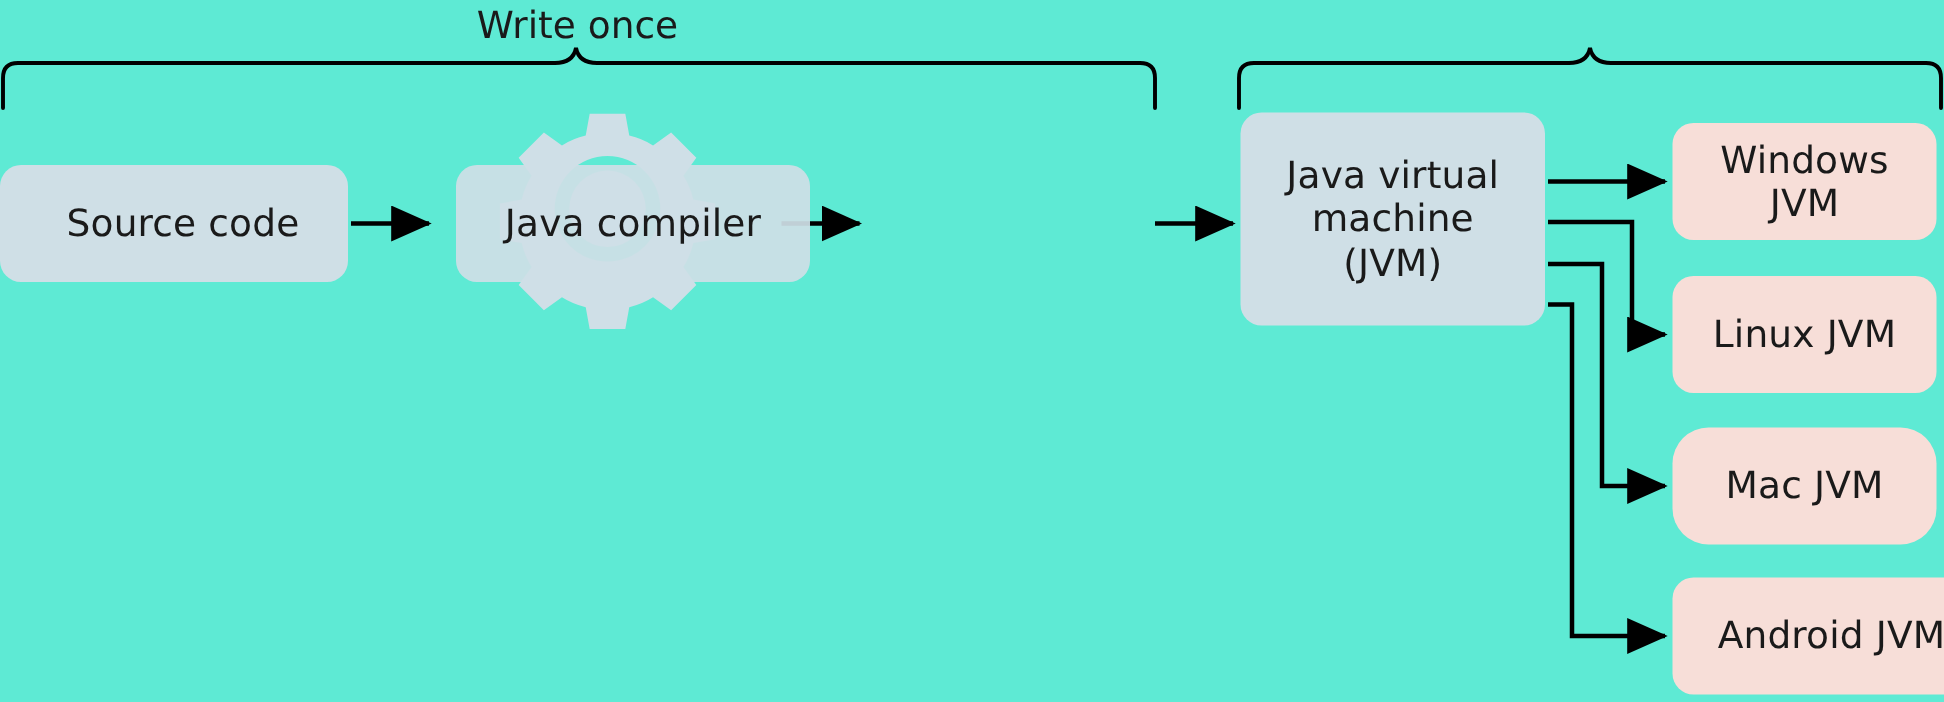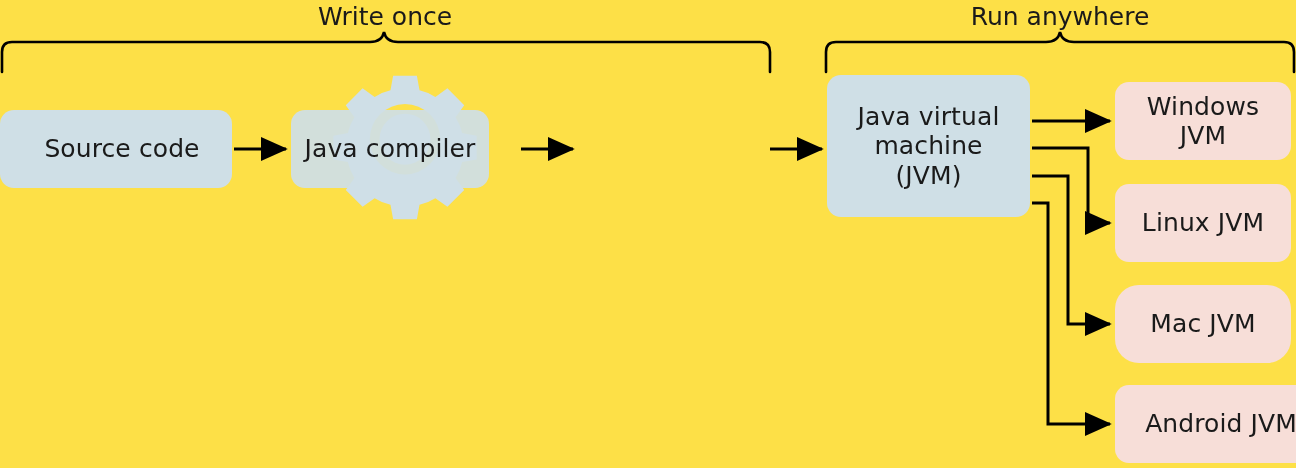--- a/index.html
+++ b/index.html
@@ -7,21 +7,21 @@
     padding: 0;
     background: #ffffff;
   }
   body {
     font-family: "DejaVu Sans", "Liberation Sans", sans-serif;
   }
   #diagram-root {
     position: relative;
     width: 1296px;
     height: 468px;
-    background: #fde047;
+    background: #5eead4;
     overflow: hidden;
   }
   #diagram-svg {
     position: absolute;
     left: 0;
     top: 0;
     width: 1296px;
     height: 468px;
   }
   .node-box {
@@ -44,21 +44,21 @@
   .bracket-label {
     position: absolute;
     font-size: 25px;
     color: #1a1a1a;
     text-align: center;
     white-space: nowrap;
     transform: translateX(-50%);
   }
   
   #box-source   { left: 0px;    top: 110px; width: 232px; height: 78px; padding-left: 12px; }
-  #box-compiler { left: 291px;  top: 110px; width: 198px; height: 78px; }
+  #box-compiler { left: 304px;  top: 110px; width: 236px; height: 78px; }
   #box-bytecode { left: 578px;  top: 110px; width: 190px; height: 78px; }
   #box-jvm      { left: 827px;  top: 75px;  width: 203px; height: 142px; }
   #box-windows  { left: 1115px; top: 82px;  width: 176px; height: 78px; }
   #box-linux    { left: 1115px; top: 184px; width: 176px; height: 78px; }
   #box-mac      { left: 1115px; top: 285px; width: 176px; height: 78px; }
   #box-android  { left: 1115px; top: 385px; width: 212px; height: 78px; }
 
   #bracket-label-left  { left: 385px;  top: 2px; }
   #bracket-label-right { left: 1060px; top: 2px; }
 </style>
@@ -92,21 +92,20 @@
     <line x1="521" y1="149" x2="573" y2="149" stroke="#000000" stroke-width="3" marker-end="url(#arrowhead)"></line>
     <line x1="770" y1="149" x2="822" y2="149" stroke="#000000" stroke-width="3" marker-end="url(#arrowhead)"></line>
 
     <path d="M 1032,121 L 1110,121" fill="none" stroke="#000000" stroke-width="3" marker-end="url(#arrowhead)"></path>
     <path d="M 1032,148 L 1088,148 L 1088,223 L 1110,223" fill="none" stroke="#000000" stroke-width="3" stroke-linejoin="miter" marker-end="url(#arrowhead)"></path>
     <path d="M 1032,176 L 1068,176 L 1068,324 L 1110,324" fill="none" stroke="#000000" stroke-width="3" stroke-linejoin="miter" marker-end="url(#arrowhead)"></path>
     <path d="M 1032,203 L 1048,203 L 1048,424 L 1110,424" fill="none" stroke="#000000" stroke-width="3" stroke-linejoin="miter" marker-end="url(#arrowhead)"></path>
   </svg>
 
   <div class="bracket-label" id="bracket-label-left">Write once</div>
-  <div class="bracket-label" id="bracket-label-right">Run anywhere</div>
 
   <div class="node-box" id="box-source" style="background:#cfdfe6;">
     <span class="node-label">Source code</span>
   </div>
 
   <div class="node-box" id="box-compiler" style="background:rgba(207,223,230,0.93);">
     <span class="node-label">Java compiler</span>
   </div>
 
 

